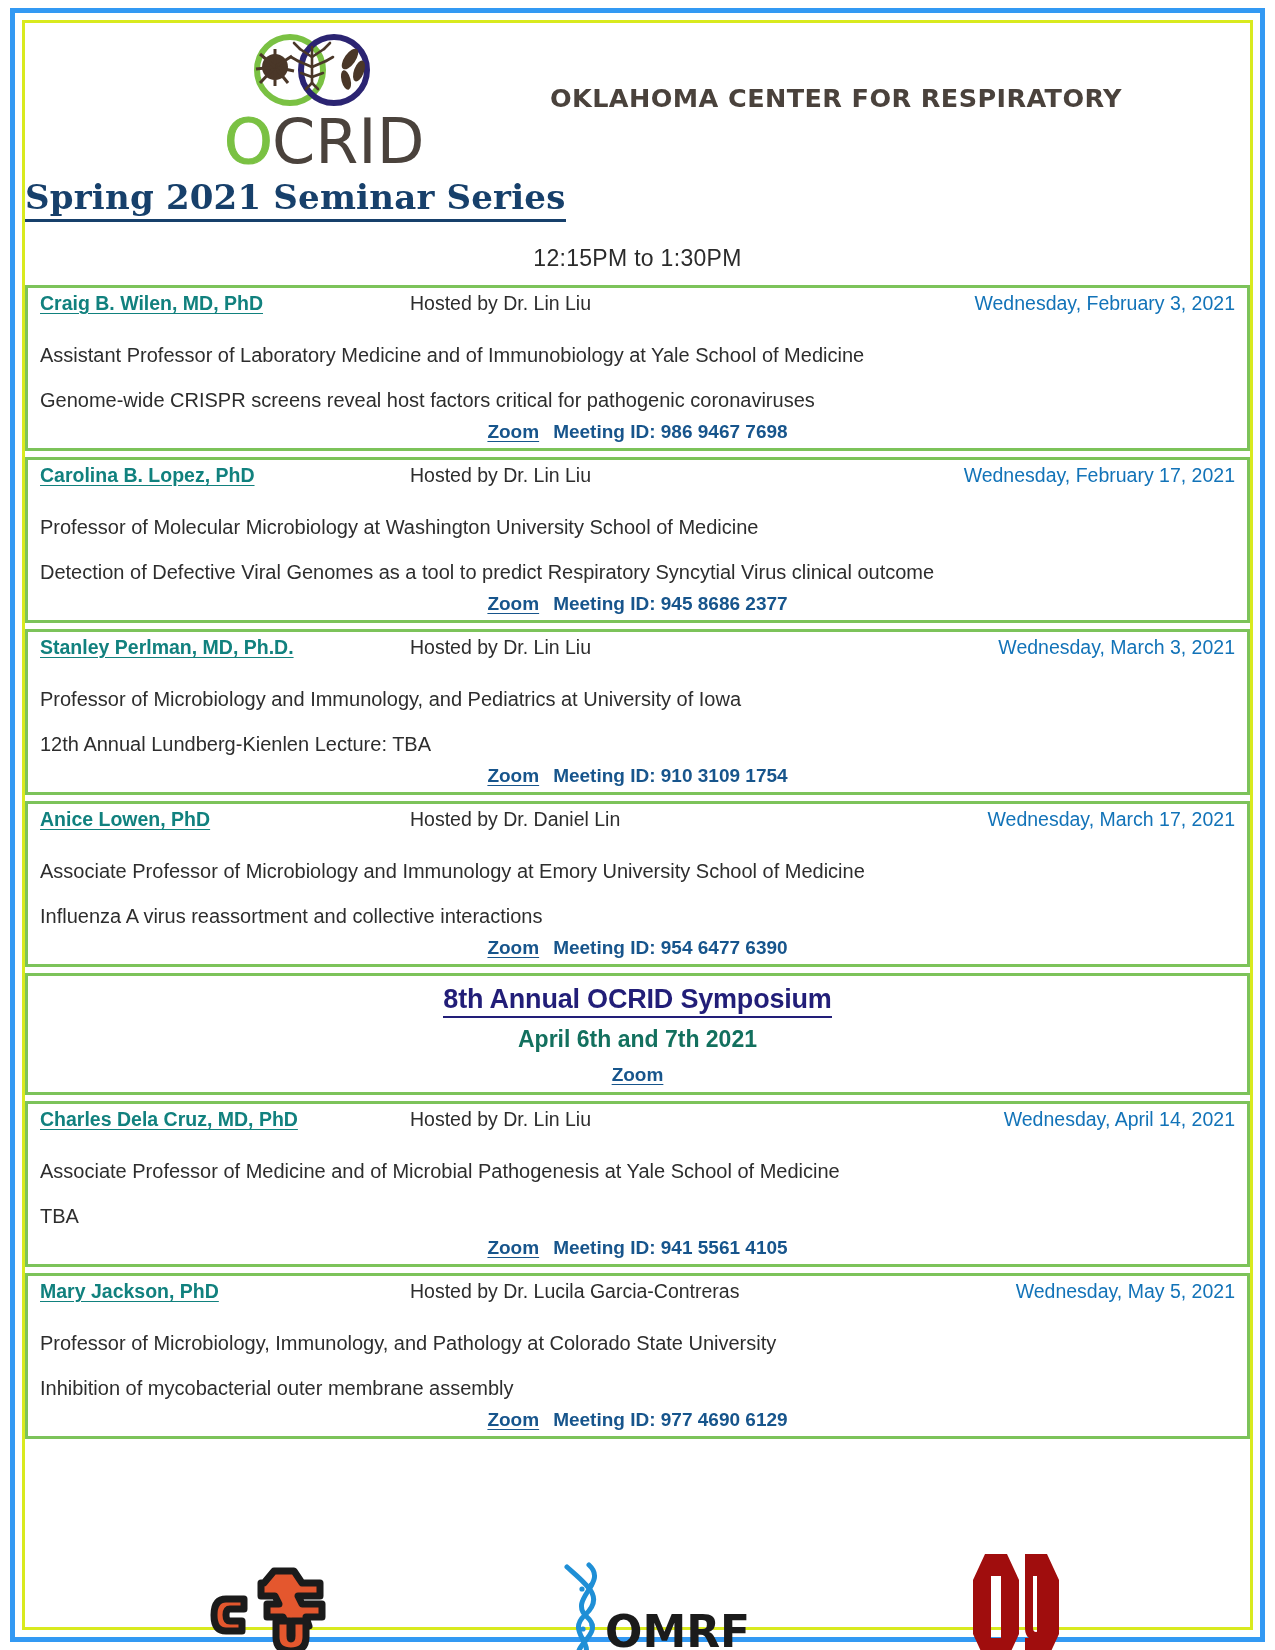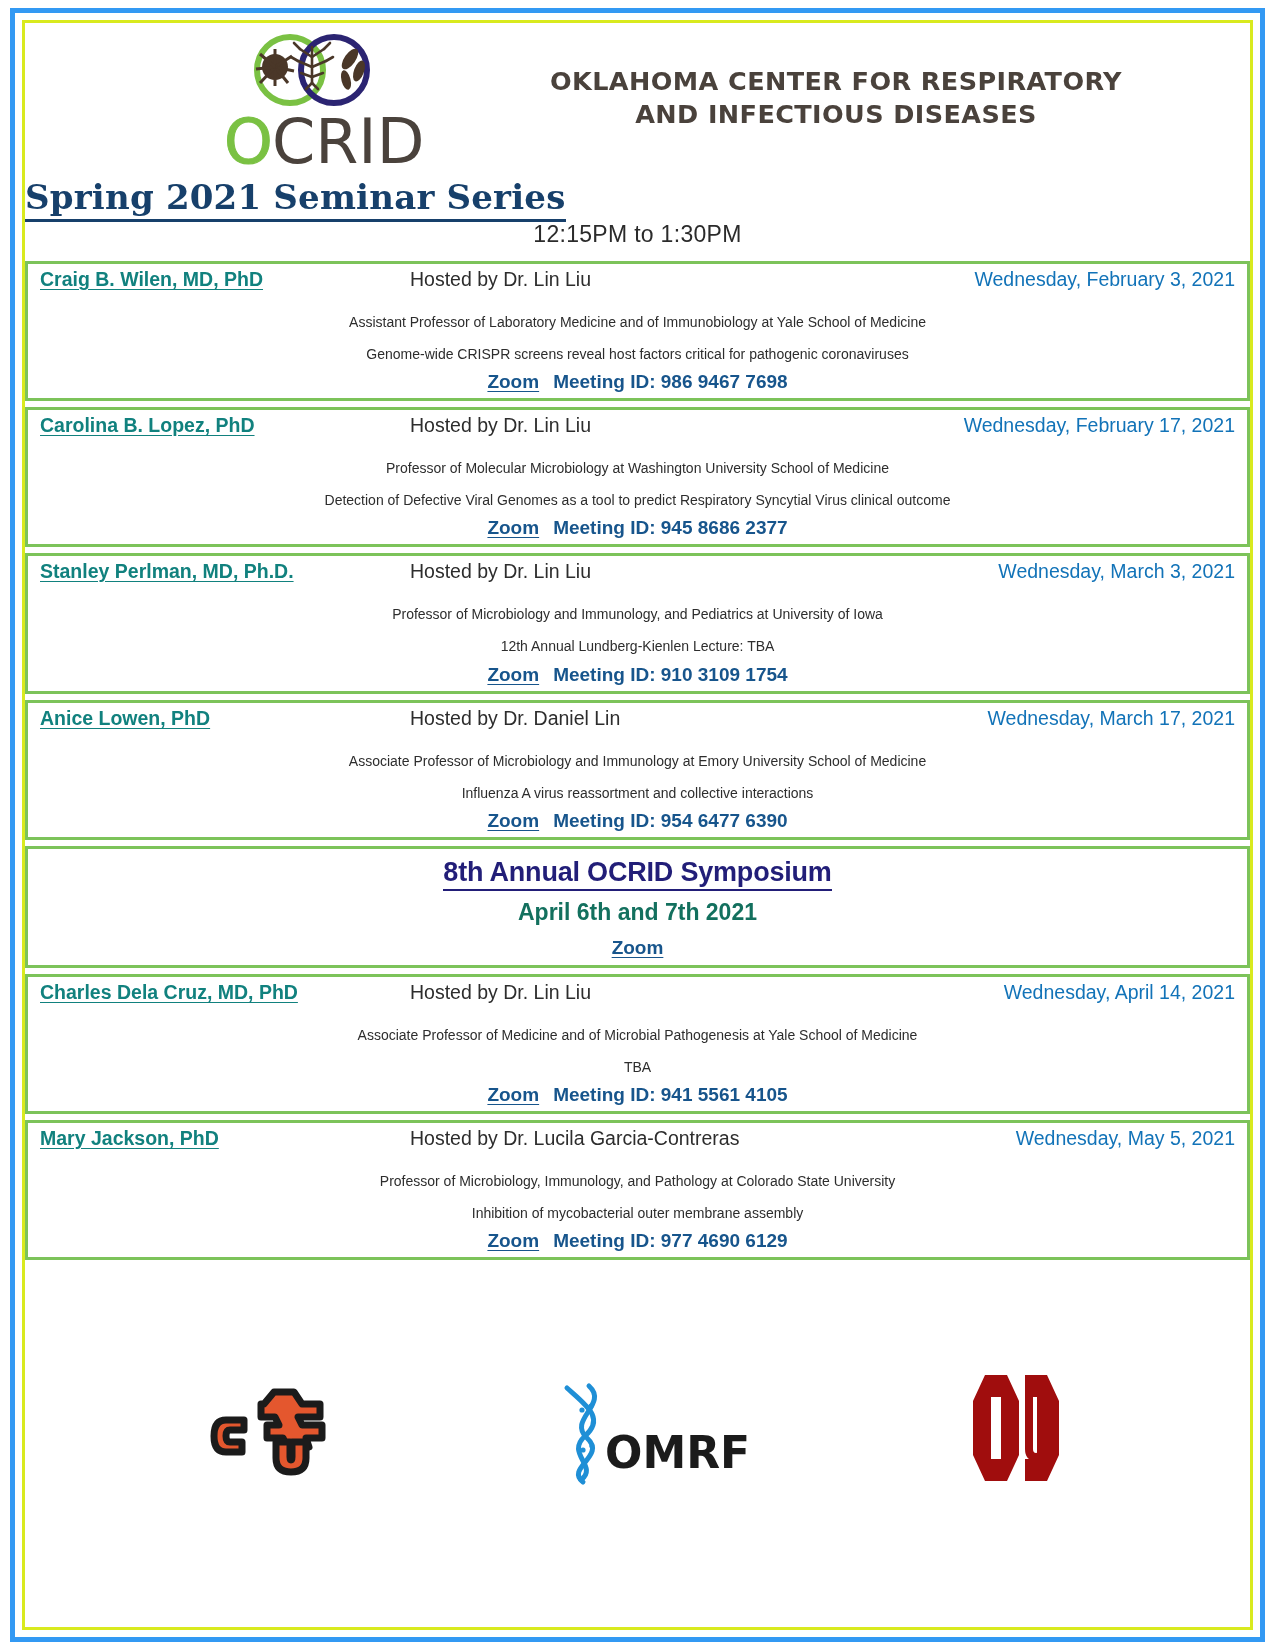--- a/index.html
+++ b/index.html
@@ -89,21 +89,21 @@
   }
   .series-title span {
     border-bottom: 3px solid #17406b;
     padding-bottom: 2px;
   }
   .series-time {
     text-align: center;
     font-family: "Liberation Sans", sans-serif;
     font-size: 23px;
     color: #2b2b2b;
-    margin-top: 4px;
+    margin-top: 28px;
     letter-spacing: 0.3px;
   }
 
   
   .blocks {
     margin-top: 13px;
     border-radius: 9px;
   }
   .block {
     border: 3px solid #7cc35a;
@@ -136,24 +136,24 @@
     margin-left: -60px;
   }
   .date {
     flex: 0 0 300px;
     text-align: right;
     font-size: 19.5px;
     color: #1273b8;
     white-space: nowrap;
   }
   .affil, .topic {
-    text-align: center;
-    font-size: 14px;
+    text-align: left;
+    font-size: 20px;
     color: #2d2d2d;
-    margin-top: 16px;
+    margin-top: 22px;
     line-height: 1.15;
   }
   .zoomline {
     text-align: center;
     margin-top: 9px;
     font-size: 19px;
     font-weight: bold;
     color: #17558c;
     white-space: nowrap;
   }
@@ -266,21 +266,20 @@
             <ellipse cx="141" cy="48" rx="5" ry="11" transform="rotate(20 141 48)"></ellipse>
             <ellipse cx="128" cy="57" rx="4.5" ry="10" transform="rotate(-15 128 57)"></ellipse>
           </g>
 
           <text x="6" y="140" font-family="DejaVu Sans, sans-serif" font-size="62" fill="#7ac143" stroke="#7ac143" stroke-width="1">O</text>
           <text x="54" y="140" font-family="DejaVu Sans, sans-serif" font-size="62" fill="#4a423c">CRID</text>
         </svg>
       </div>
       <div class="org-title">
         <div class="line">OKLAHOMA CENTER FOR RESPIRATORY</div>
-        <div class="line">AND INFECTIOUS DISEASES</div>
       </div>
     </div>
 
     <div class="series-title">
       <span>Spring 2021 Seminar Series</span>
     </div>
     <div class="series-time">12:15PM to 1:30PM</div>
 
     <div class="blocks" id="blocks-container">
         <div class="block">

